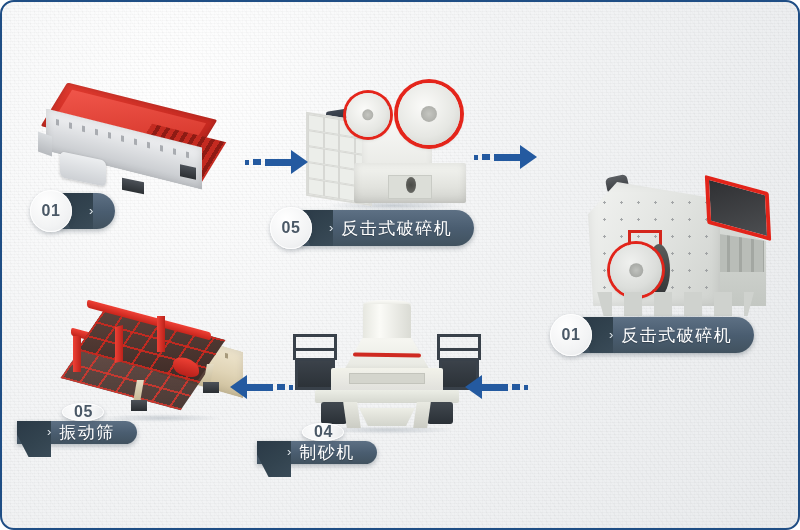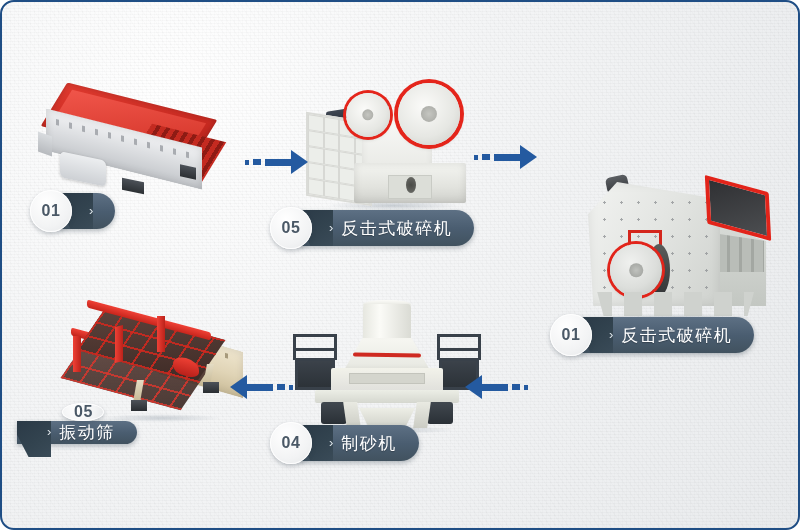--- a/index.html
+++ b/index.html
@@ -640,21 +640,21 @@
         <div class="vs-mid-slot"></div>
       </div>
     <div class="vs-deck"></div>
     <div class="vs-sidebox l"></div>
     <div class="vs-sidebox r"></div>
     <div class="vs-leg l"></div>
     <div class="vs-leg r"></div>
     <div class="vs-hopper"></div>
   </div>
 
-  <div class="tag-wrap" style="left:268px; top:421px;">
+  <div class="tag-wrap" style="left:268px; top:421px;flex-direction:column;">
     <div class="num-badge">04</div>
     <div class="tag-body">
       <span class="tag-chev">›</span>
       <span class="tag-text">制砂机</span>
     </div>
   </div>
 
   <div class="arrow arrow-left" style="left:228px; top:373px;">
     <div class="head"></div>
     <div class="shaft" style="width:26px"></div>

